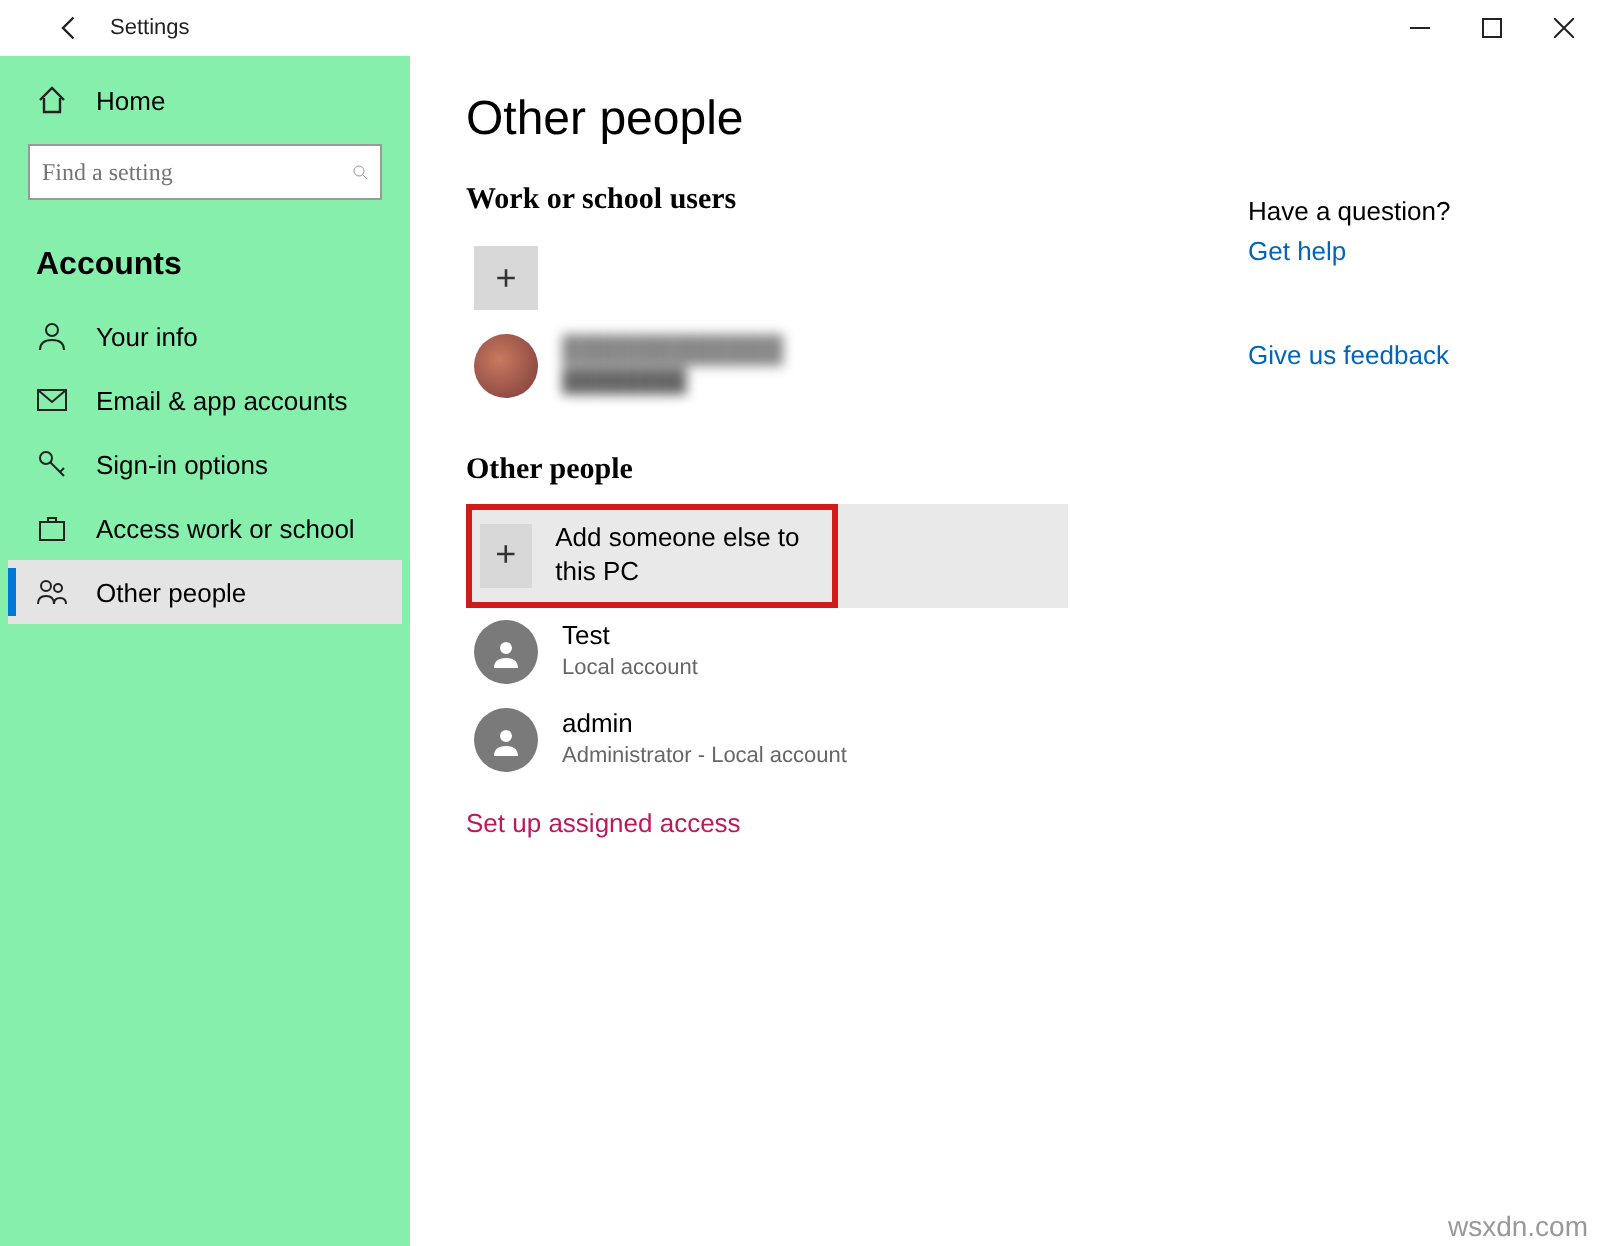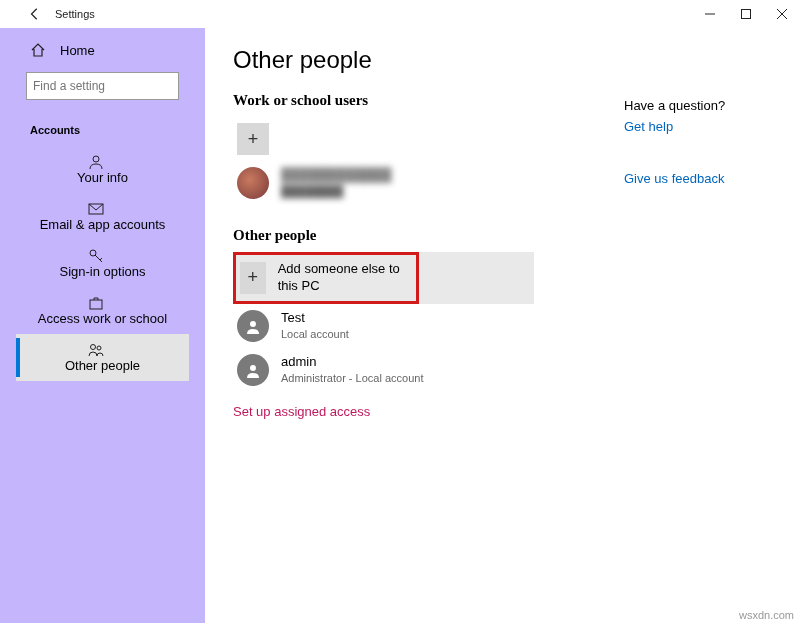--- a/index.html
+++ b/index.html
@@ -6,28 +6,28 @@
     body { width: 800px; height: 623px; background: #fff; overflow: hidden; position: relative; }
     
     .titlebar { height: 28px; display: flex; align-items: center; padding-left: 23px; border-bottom: 0; }
     .titlebar .back { width: 24px; height: 24px; display: flex; align-items: center; justify-content: center; cursor: pointer; }
     .titlebar .title { font-size: 11px; margin-left: 8px; color: #222; }
     .win-controls { margin-left: auto; display: flex; }
     .win-controls div { width: 36px; height: 28px; display: flex; align-items: center; justify-content: center; cursor: pointer; font-size: 12px; }
     
     .container { display: flex; height: calc(100% - 28px); }
     
-    .sidebar { width: 205px; background: #c4b5fd; padding: 8px 16px; height: 100%; }
+    .sidebar { width: 205px; background: #86efac; padding: 8px 4px; height: 100%; }
     .home-row { display: flex; align-items: center; padding: 6px 14px; cursor: pointer; font-size: 13px; }
     .home-row svg { margin-right: 14px; }
     .search-box { margin: 8px 10px 14px 10px; border: 1px solid #999; background: #fff; height: 28px; display: flex; align-items: center; padding: 0 6px; }
-    .search-box input { border: none; outline: none; flex: 1; font-size: 12px; background: transparent; }
+    .search-box input { border: none; outline: none; flex: 1; font-size: 12px; background: transparent; font-family: Liberation Serif, serif; }
     .search-box svg { opacity: .6; }
-    .section-label { font-size: 11px; font-weight: 600; padding: 4px 14px 10px 14px; margin-top: 20px; }
-    .nav-item { display: flex; align-items: center; padding: 8px 14px; font-size: 13px; cursor: pointer; position: relative; flex-direction: column; }
+    .section-label { font-size: 16px; font-weight: 600; padding: 4px 14px 10px 14px; margin-top: 20px; }
+    .nav-item { display: flex; align-items: center; padding: 8px 14px; font-size: 13px; cursor: pointer; position: relative; }
     .nav-item svg { margin-right: 14px; flex-shrink: 0; }
     .nav-item.active::before { content: ""; position: absolute; left: 0; top: 4px; bottom: 4px; width: 4px; background: #0078d7; }
     .nav-item.active { background: #e4e4e4; }
     
     .main { flex: 1; padding: 18px 28px; position: relative; }
     .page-title { font-size: 24px; font-weight: 400; margin-bottom: 18px; }
     .sub-title { font-size: 15px; font-weight: 600; margin-bottom: 8px; margin-top: 8px; font-family: Liberation Serif, serif; }
     
     .tile { display: flex; align-items: center; padding: 6px 4px; cursor: pointer; max-width: 300px; }
     .plus-box { width: 32px; height: 32px; background: #d8d8d8; display: flex; align-items: center; justify-content: center; margin-right: 12px; font-size: 18px; color: #333; }
@@ -42,21 +42,21 @@
     .highlight-wrap { display:flex; align-items:stretch; }
     .highlight-ext { background: #e9e9e9; flex:1; max-width:115px; }
     
     .link { color: #be185d; font-size: 13px; cursor: pointer; margin-top: 12px; display: inline-block; }
     
     .right-rail { position: absolute; right: 26px; top: 70px; width: 150px; }
     .rail-head { font-size: 13px; margin-bottom: 4px; }
     .rail-link { color: #0066bb; font-size: 13px; cursor: pointer; }
     .rail-block { margin-bottom: 34px; }
     
-    .watermark { position: absolute; bottom: 2px; right: 6px; font-size: 11px; color: #999; }
+    .watermark { position: absolute; bottom: 2px; right: 6px; font-size: 14px; color: #999; }
   </style>
 </head>
 <body>
 
 <div class="titlebar">
   <div class="back">
     <svg width="14" height="14" viewBox="0 0 16 16">
         <path d="M10 2 L4 8 L10 14" stroke="#222" stroke-width="1.4" fill="none"></path>
       </svg>
   </div>

